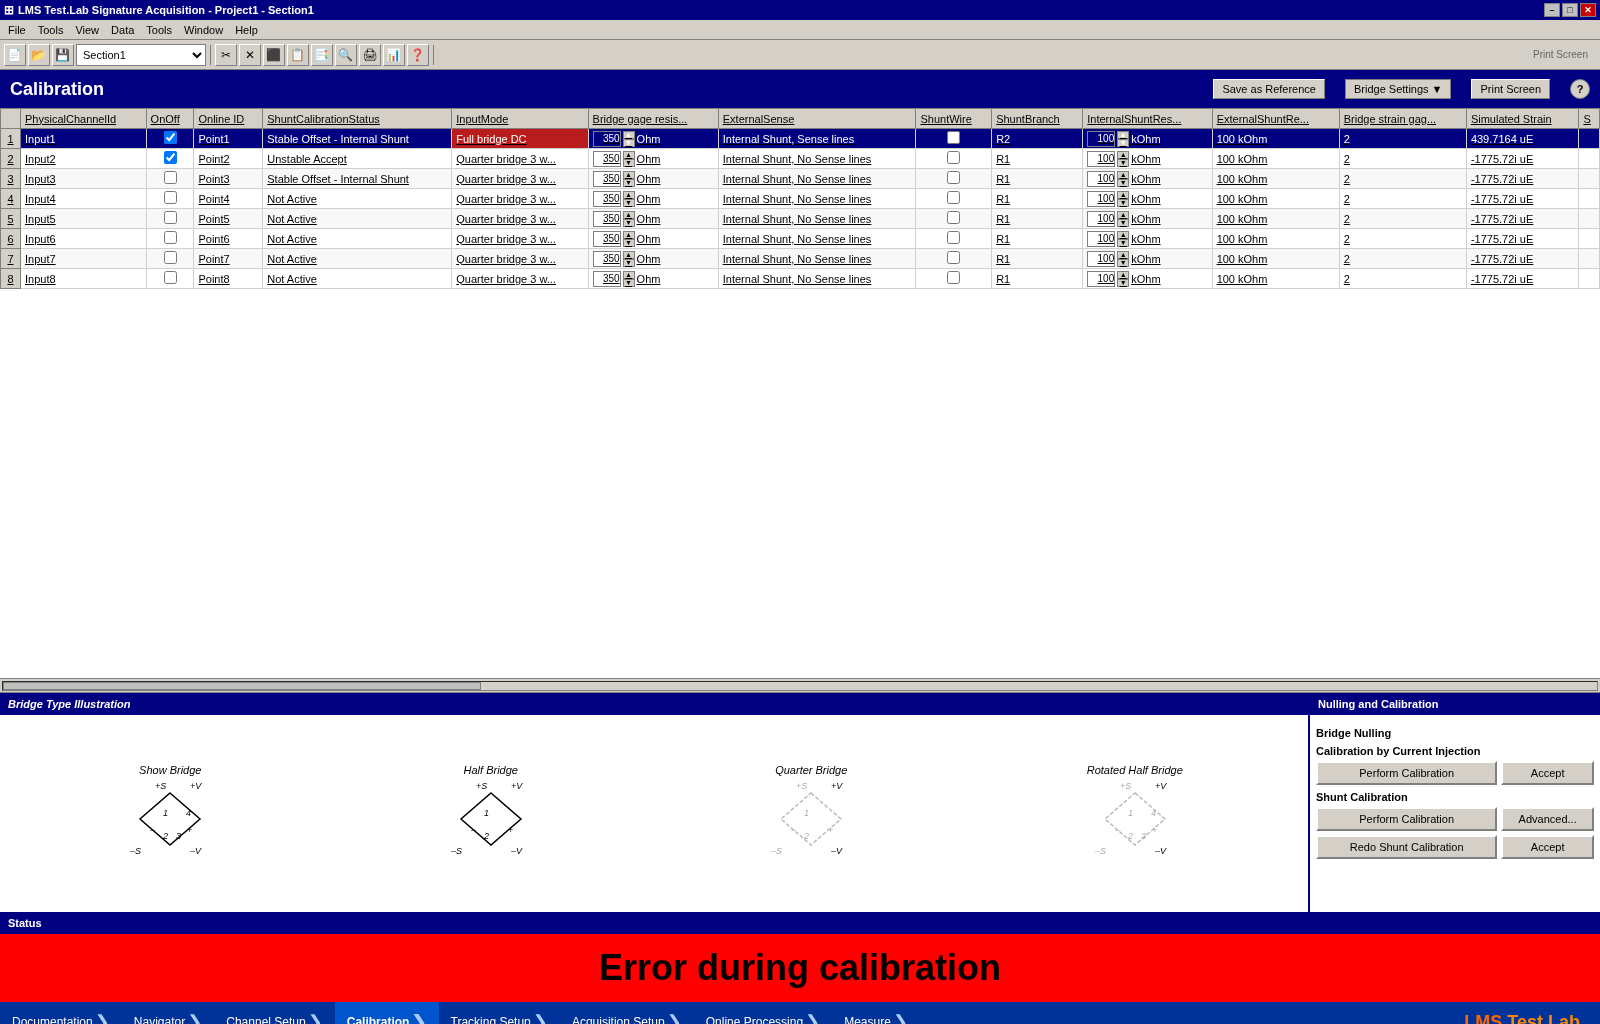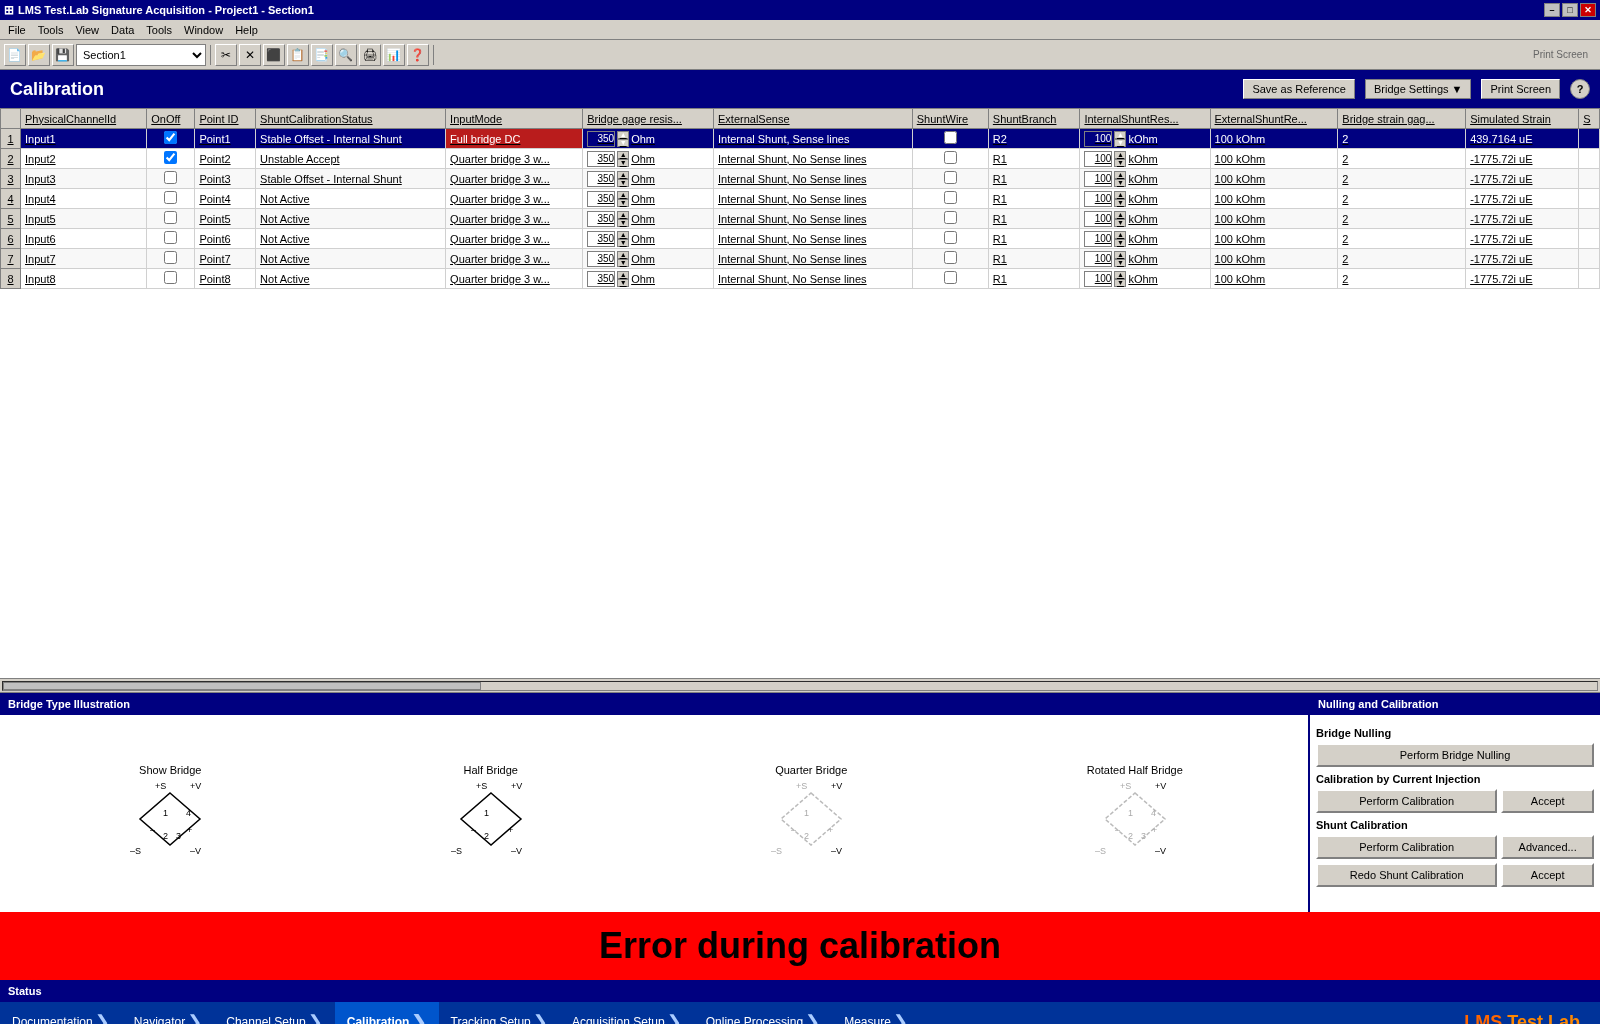--- a/index.html
+++ b/index.html
@@ -72,21 +72,21 @@
     #calib-header {
       background: #000080;
       color: white;
       height: 38px;
       display: flex;
       align-items: center;
       justify-content: space-between;
       padding: 0 10px;
     }
     #calib-title { font-size: 18px; font-weight: bold; }
-    #header-buttons { display: flex; align-items: center; gap: 10px; }
+    #header-buttons { display: flex; align-items: center; gap: 20px; }
     .header-btn {
       background: #d4d0c8;
       color: black;
       border: 1px solid #808080;
       padding: 3px 8px;
       font-size: 11px;
       cursor: pointer;
       border-top-color: white; border-left-color: white;
     }
     .header-btn-dropdown {
@@ -161,20 +161,21 @@
 
     
     #bottom-section {
       display: flex;
       height: 220px;
     }
     #bridge-illustration {
       flex: 1;
       background: white;
       border-right: 1px solid #808080;
+      font-style: italic;
     }
     #bridge-header {
       background: #000080;
       color: white;
       padding: 3px 8px;
       font-size: 11px;
       font-weight: bold;
       height: 22px;
       display: flex; align-items: center;
     }
@@ -403,21 +404,21 @@
 
 
   <div id="table-section" style="height:320px; overflow:hidden; display:flex; flex-direction:column;">
     <div id="table-container" style="overflow:auto; flex:1;text-decoration:underline;">
       <table class="data-table">
         <thead>
           <tr>
             <th style="width:20px;"></th>
             <th>PhysicalChannelId</th>
             <th>OnOff</th>
-            <th>Point ID</th>
+            <th>Online ID</th>
             <th>ShuntCalibrationStatus</th>
             <th>InputMode</th>
             <th>Bridge gage resis...</th>
             <th>ExternalSense</th>
             <th>ShuntWire</th>
             <th>ShuntBranch</th>
             <th>InternalShuntRes...</th>
             <th>ExternalShuntRe...</th>
             <th>Bridge strain gag...</th>
             <th>Simulated Strain</th>
@@ -792,23 +793,20 @@
       </div>
     </div>
 
     <div id="nulling-panel" style="width:290px; background:white;">
       <div id="nulling-header">
         <span>Nulling and Calibration</span>
       </div>
       <div id="nulling-content">
 
         <div class="null-section-title">Bridge Nulling</div>
-        <div class="null-btn-row">
-          <button class="null-btn" style="width:100%;">Perform Bridge Nulling</button>
-        </div>
 
         <div class="null-section-title">Calibration by Current Injection</div>
         <div class="null-btn-row">
           <button class="null-btn" style="flex:2;">Perform Calibration</button>
           <button class="null-btn" style="flex:1;">Accept</button>
         </div>
 
         <div class="null-section-title">Shunt Calibration</div>
         <div class="null-btn-row">
           <button class="null-btn" style="flex:2;">Perform Calibration</button>
@@ -816,25 +814,25 @@
         </div>
         <div class="null-btn-row">
           <button class="null-btn" style="flex:2;">Redo Shunt Calibration</button>
           <button class="null-btn" style="flex:1;">Accept</button>
         </div>
       </div>
     </div>
   </div>
 
   <div id="status-section">
+    <div id="status-header">
+      <span>Status</span>
+    </div>
     <div id="status-content">
       <span class="error-text">Error during calibration</span>
-    </div>
-    <div id="status-header">
-      <span>Status</span>
     </div>
   </div>
 
 </div>
 
 <div id="nav-bar">
   <div id="nav-steps">
 
   <div class="nav-step">
         <span>Documentation</span>

